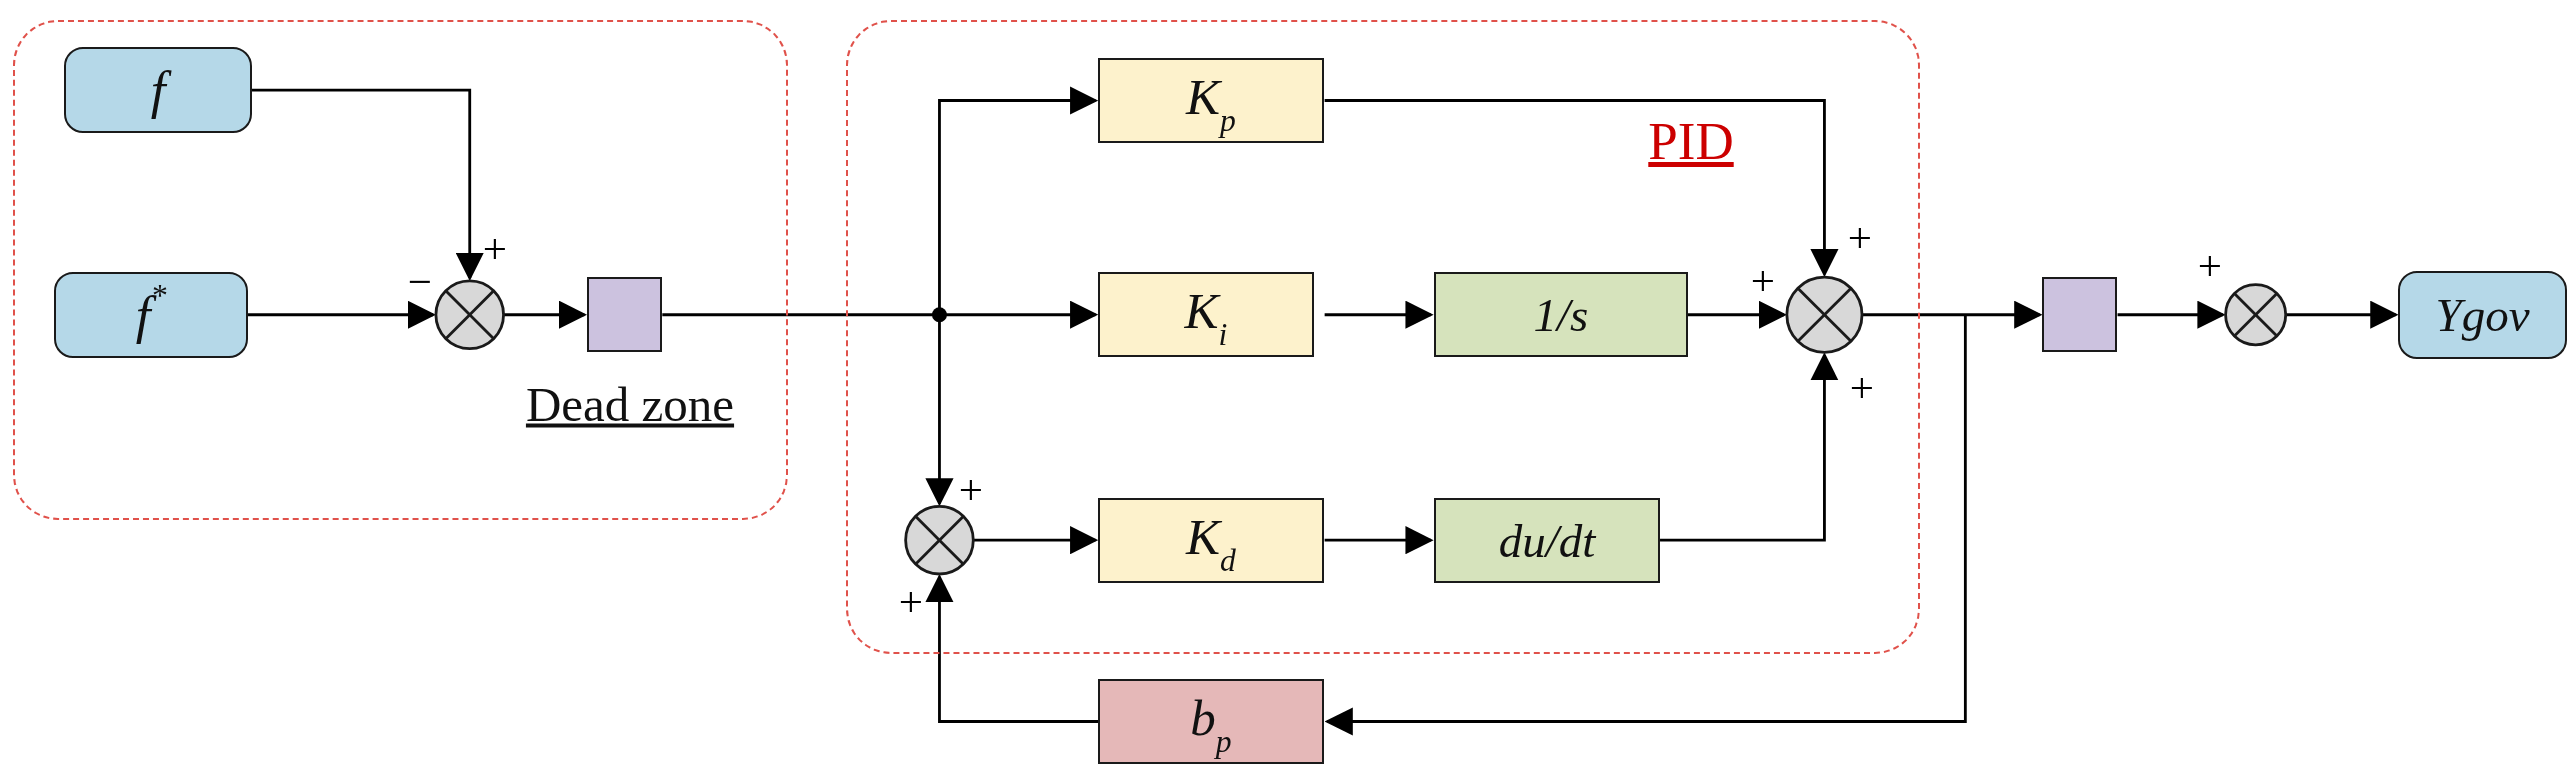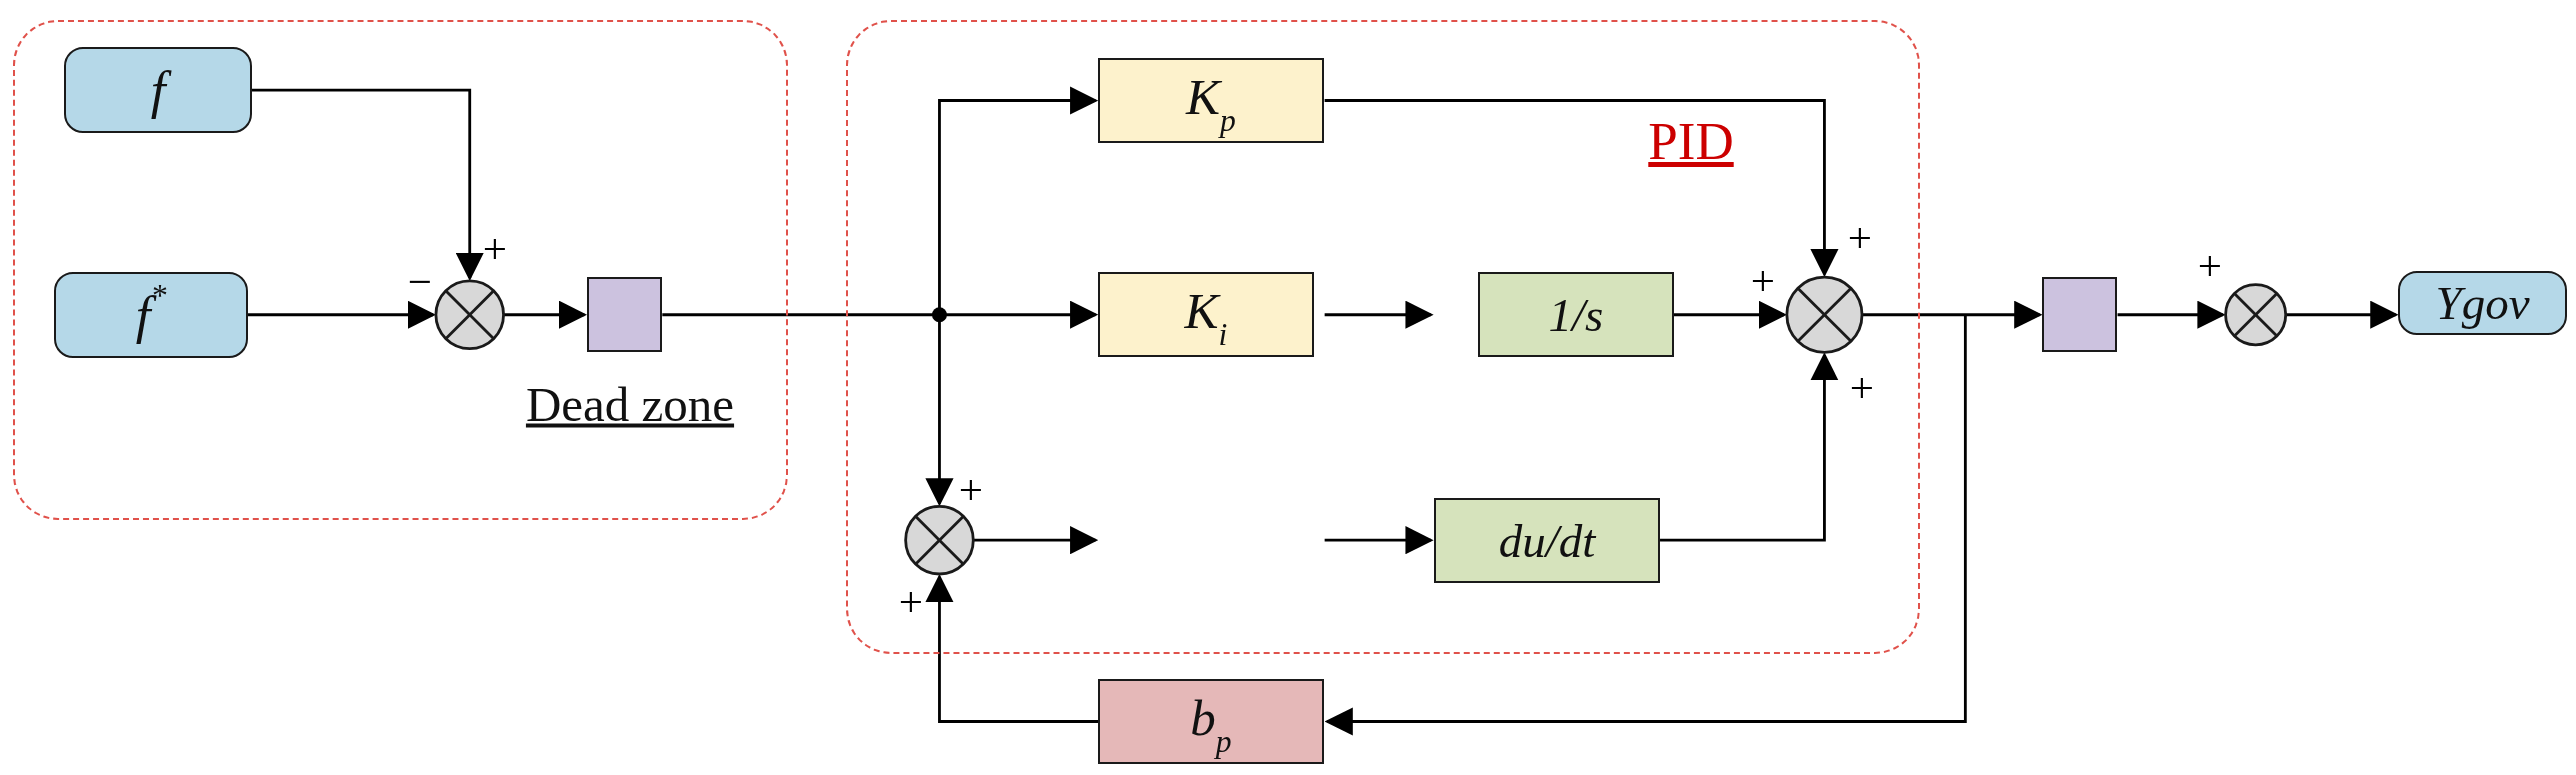--- a/index.html
+++ b/index.html
@@ -113,36 +113,39 @@
   <div class="blk nl" style="left:587px; top:277px; width:75px; height:75px;"></div>
 
   <div class="blk gain" style="left:1098px; top:58px; width:226px; height:85px;">
     <span><span>K</span><sub>p</sub></span>
   </div>
 
   <div class="blk gain" style="left:1098px; top:272px; width:216px; height:85px;">
     <span><span>K</span><sub>i</sub></span>
   </div>
 
-  <div class="blk tf" style="left:1434px; top:272px; width:196px; height:85px;margin-left:44px;">
+  <div class="blk tf" style="left:1434px; top:272px; width:254px; height:85px;">
     <span>1/s</span>
   </div>
 
+  <div class="blk gain" style="left:1098px; top:498px; width:226px; height:85px;">
+    <span><span>K</span><sub>d</sub></span>
+  </div>
 
   <div class="blk tf" style="left:1434px; top:498px; width:226px; height:85px;">
     <span>du/dt</span>
   </div>
 
   <div class="blk fb" style="left:1098px; top:679px; width:226px; height:85px;">
     <span><span>b</span><sub>p</sub></span>
   </div>
 
   <div class="blk nl" style="left:2042px; top:277px; width:75px; height:75px;"></div>
 
-  <div class="blk io" style="left:2398px; top:271px; width:169px; height:64px; font-size:47px;">
+  <div class="blk io" style="left:2398px; top:271px; width:169px; height:88px; font-size:47px;">
     <span>Ygov</span>
   </div>
 
   <div class="lbl lbl-deadzone" style="left:630px; top:404px;text-align:center;">Dead zone</div>
   <div class="lbl lbl-pid" style="left:1691px; top:141px;">PID</div>
 
   <div class="sign" style="left:420px;  top:281px;">−</div>
   <div class="sign" style="left:495px;  top:248px;">+</div>
   <div class="sign" style="left:971px; top:489px;">+</div>
   <div class="sign" style="left:911px;  top:601px;">+</div>

